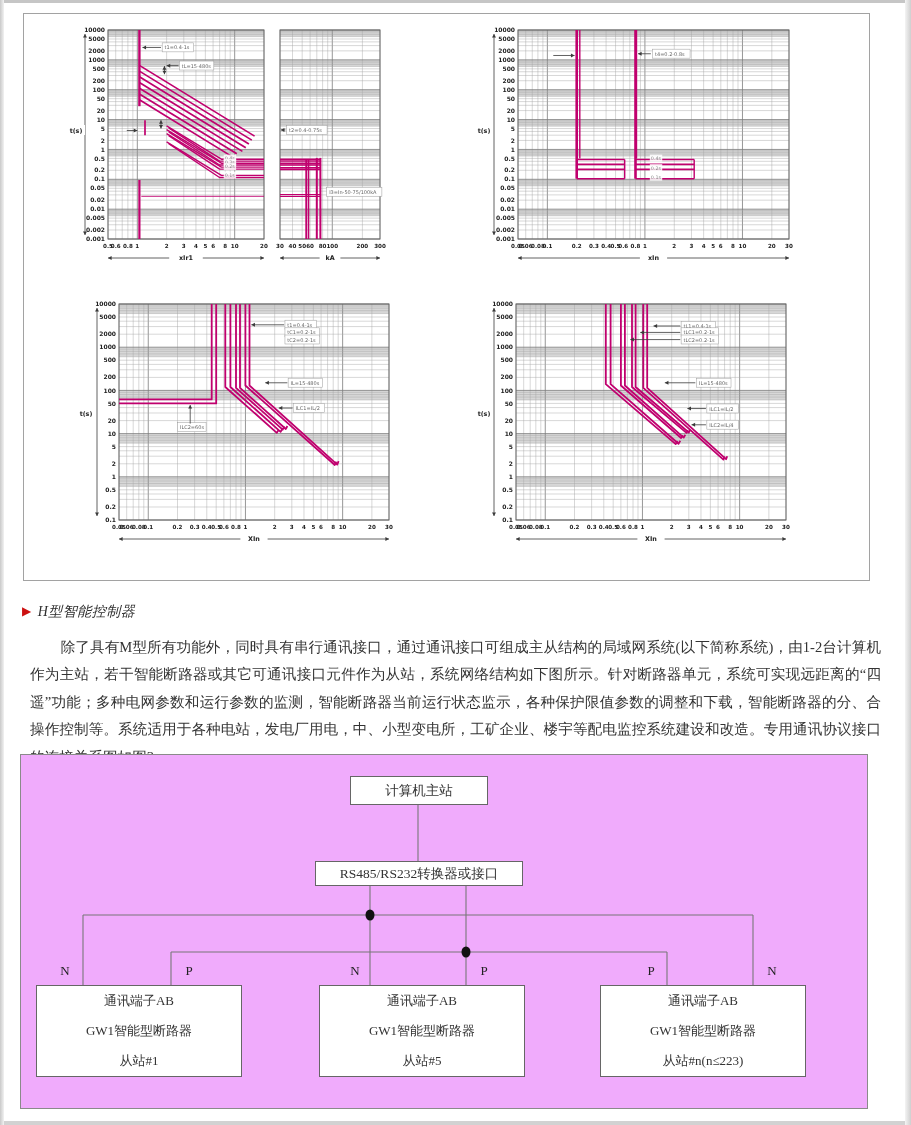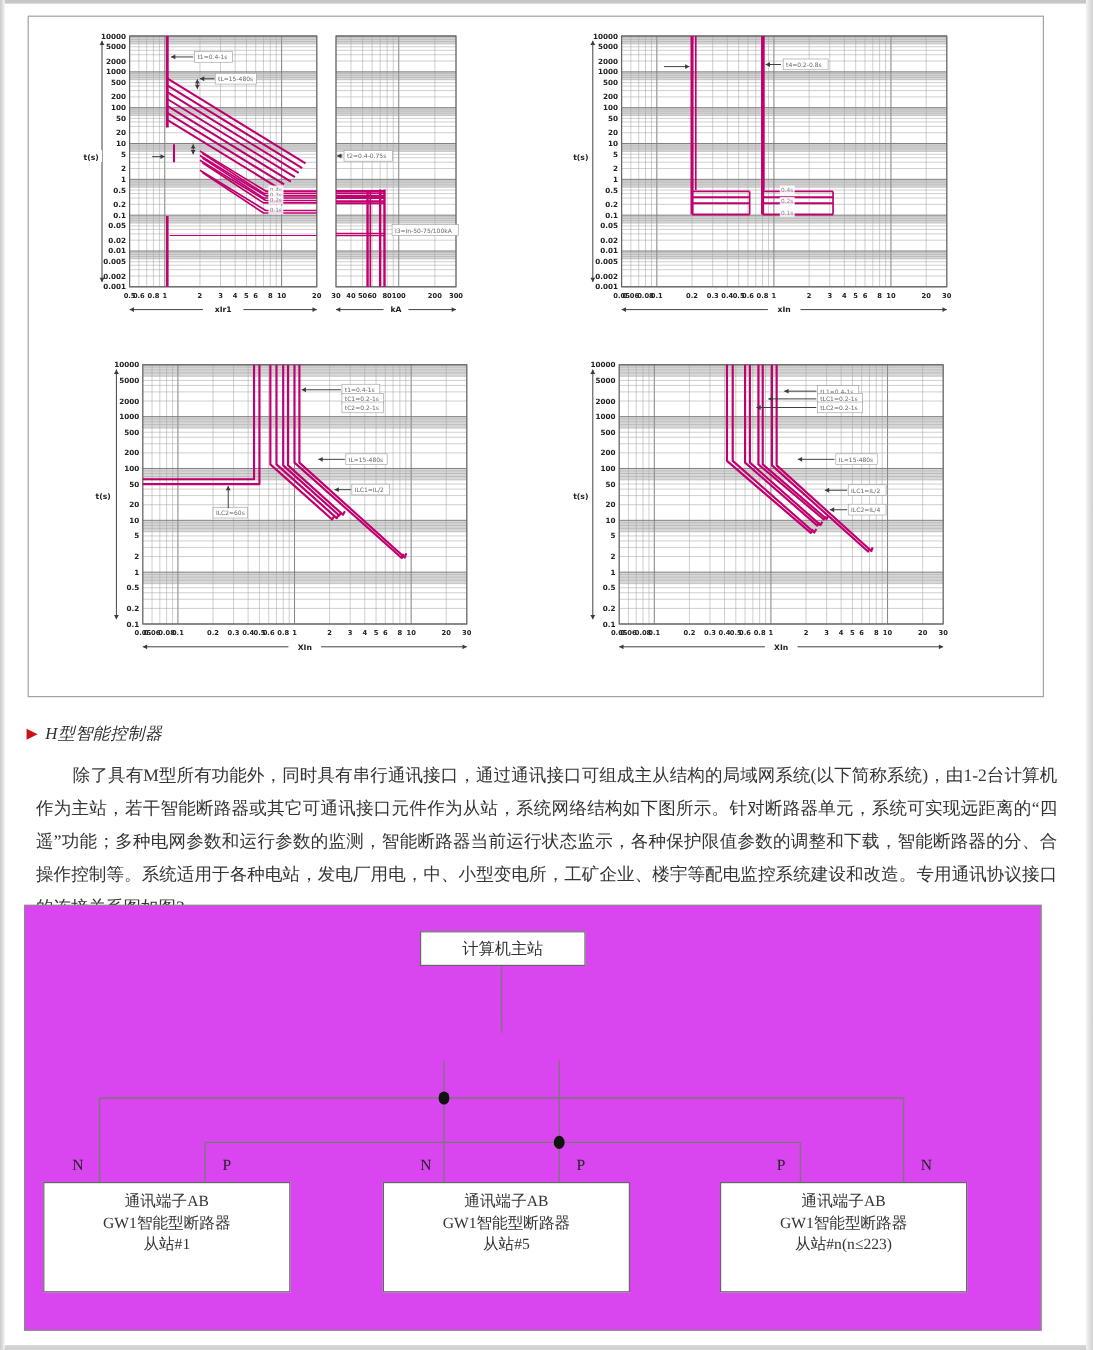--- a/index.html
+++ b/index.html
@@ -31,35 +31,35 @@
     font-family:"DejaVu Sans", sans-serif;}
   #section-paragraph{
     position:absolute;left:30px;top:634px;width:851px;height:112px;
     font-size:14.6px;line-height:27.4px;color:#333;
     font-family:"Liberation Serif", serif;
     text-align:justify;text-indent:2.1em;
   }
 
   #diagram-box{
     position:absolute;left:20px;top:754px;width:846px;height:353px;
-    border:1px solid #8a8a8a;background:#d946ef;
+    border:1px solid #8a8a8a;background:#f0abfc;
   }
   #diagram-box svg{position:absolute;left:0;top:0;}
   .dg-node{
     position:absolute;border:1px solid #666;background:#fff;
     display:flex;align-items:center;justify-content:center;
     font-size:13.5px;color:#333;
     font-family:"Liberation Serif", serif;
   }
   #dg-master{left:329px;top:21px;width:136px;height:27px;}
   #dg-converter{left:294px;top:106px;width:206px;height:23px;}
   .dg-slave{
     position:absolute;top:230px;width:206px;height:92px;
     border:1px solid #666;background:#fff;
-    display:flex;flex-direction:column;justify-content:flex-start;
+    display:flex;flex-direction:column;justify-content:space-between;
     align-items:center;padding:6px 0;box-sizing:border-box;
     font-size:13px;color:#333;
     font-family:"Liberation Serif", serif;
   }
   #dg-slave1{left:15px;}
   #dg-slave2{left:298px;}
   #dg-slave3{left:579px;}
   .dg-terminal{
     position:absolute;top:208px;width:16px;height:16px;
     font-size:13px;color:#222;text-align:center;
@@ -872,20 +872,23 @@
     </g>
     <g fill="#111">
       <ellipse cx="349" cy="160" rx="4.5" ry="5.5"></ellipse>
       <ellipse cx="445" cy="197" rx="4.5" ry="5.5"></ellipse>
     </g>
   </svg>
 
   <div id="dg-master" class="dg-node">
     <span>计算机主站</span>
   </div>
+  <div id="dg-converter" class="dg-node">
+    <span>RS485/RS232转换器或接口</span>
+  </div>
 
   <div id="dg-slave1" class="dg-slave">
     <span>通讯端子AB</span>
     <span>GW1智能型断路器</span>
     <span>从站#1</span>
   </div>
   <div id="dg-slave2" class="dg-slave">
     <span>通讯端子AB</span>
     <span>GW1智能型断路器</span>
     <span>从站#5</span>

